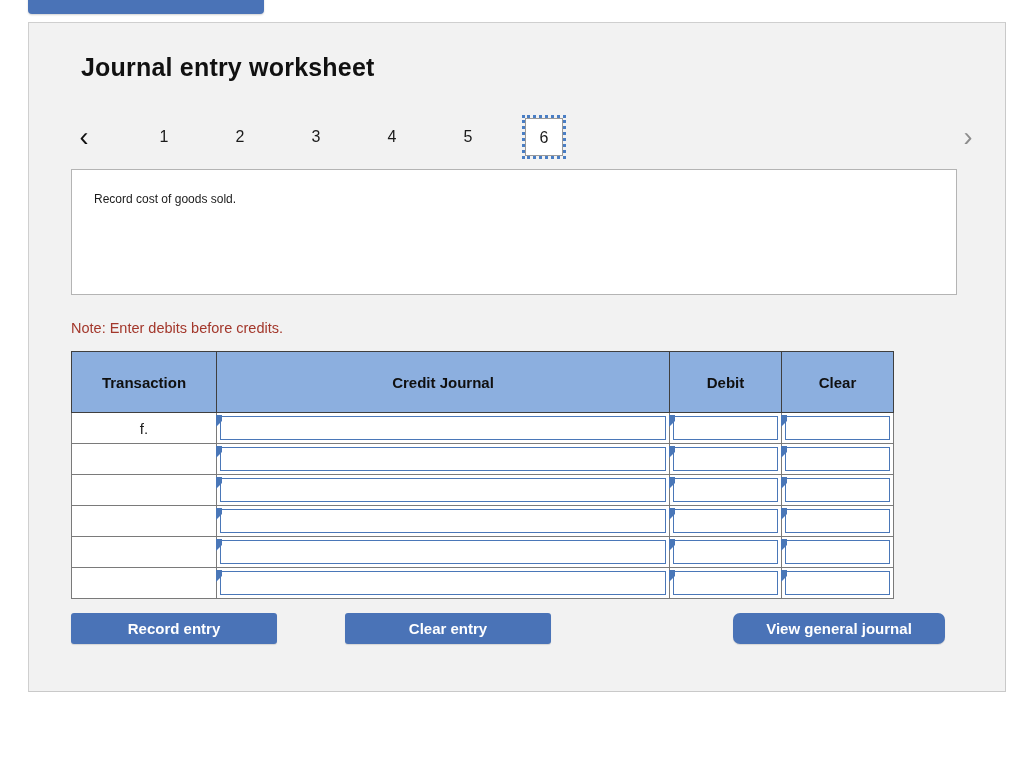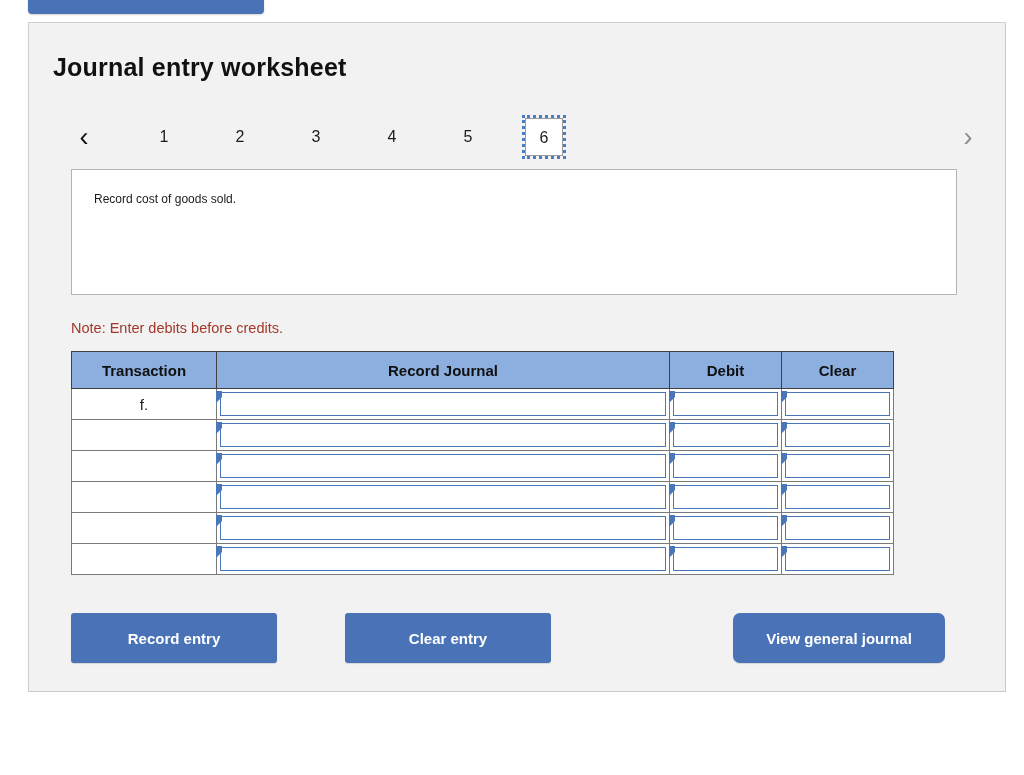--- a/index.html
+++ b/index.html
@@ -41,21 +41,21 @@
     height: 670px;
     background: #f2f2f2;
     border: 1px solid #cfcfcf;
     border-right-color: #c9c9c9;
     border-bottom-color: #c9c9c9;
     box-sizing: border-box;
   }
 
   .panel-title {
     position: absolute;
-    left: 24px;
+    left: 52px;
     top: 30px;
     font-size: 25px;
     font-weight: bold;
     color: #111111;
     letter-spacing: 0.2px;
     white-space: nowrap;
   }
 
   
   .tabstrip {
@@ -140,21 +140,21 @@
     table-layout: fixed;
   }
   .jtable th {
     background: #8cafdf;
     border: 1px solid #3f3f3f;
     height: 30px;
     font-size: 15px;
     font-weight: bold;
     color: #101010;
     text-align: center;
-    padding: 3px;
+    padding: 15px;
   }
   .jtable td {
     border: 1px solid #7a7a7a;
     height: 30px;
     padding: 0;
     background: #ffffff;
     vertical-align: middle;
   }
   .col-trans { width: 145px; }
   .col-gj    { width: 453px; }
@@ -201,21 +201,21 @@
     width: 0;
     height: 0;
     border-top: 5px solid transparent;
     border-bottom: 5px solid transparent;
     border-left: 6px solid #4a77b8;
   }
 
   
   .btn {
     position: absolute;
-    height: 50px;
+    height: 31px;
     background: #4a73b7;
     border: none;
     border-radius: 3px;
     color: #ffffff;
     font-size: 15px;
     font-weight: bold;
     font-family: "Liberation Sans", sans-serif;
     cursor: pointer;
     box-shadow: 0 1px 1px rgba(0,0,0,0.12);
   }
@@ -254,21 +254,21 @@
     <table class="jtable">
       <colgroup>
         <col class="col-trans">
           <col class="col-gj">
           <col class="col-deb">
           <col class="col-cred">
       </colgroup>
       <thead>
         <tr>
           <th>Transaction</th>
-          <th>Record Journal</th>
+          <th>Credit Journal</th>
           <th>Debit</th>
           <th>Clear</th>
         </tr>
       </thead>
       <tbody>
         <tr>
           <td class="trans-cell">f.</td>
           <td class="field-cell">
             <span class="field"></span>
           </td>

